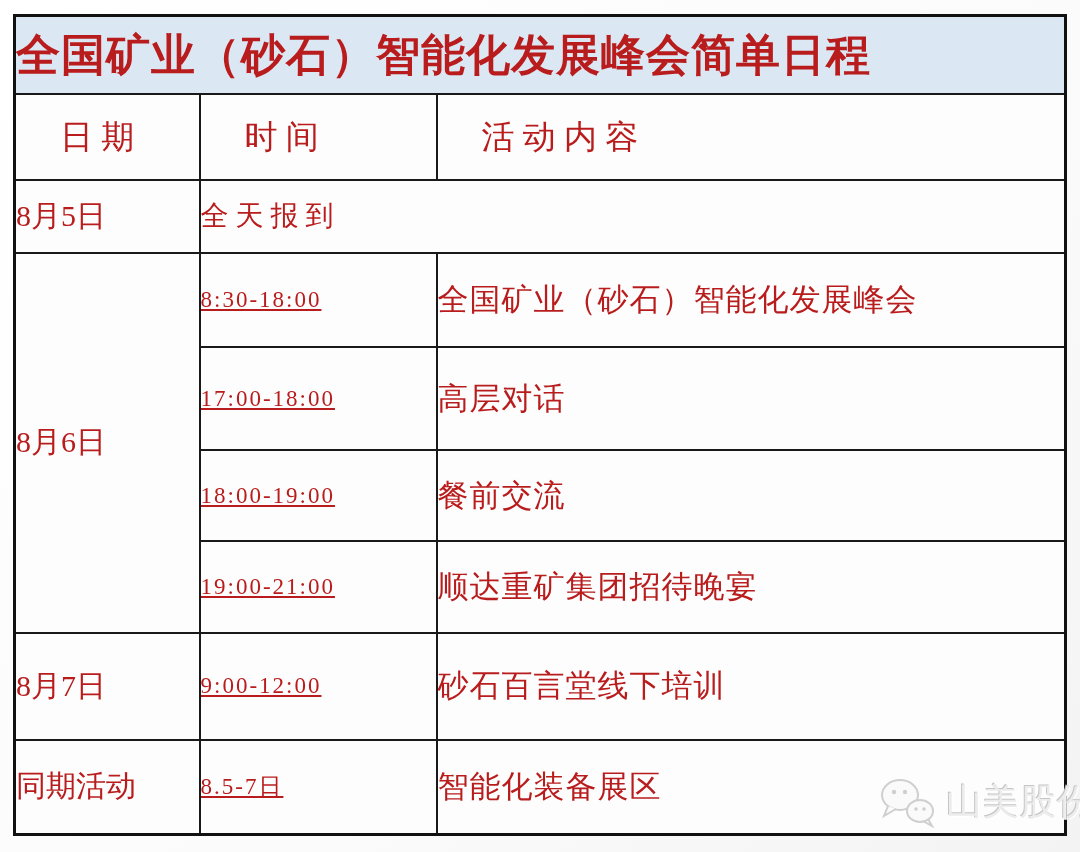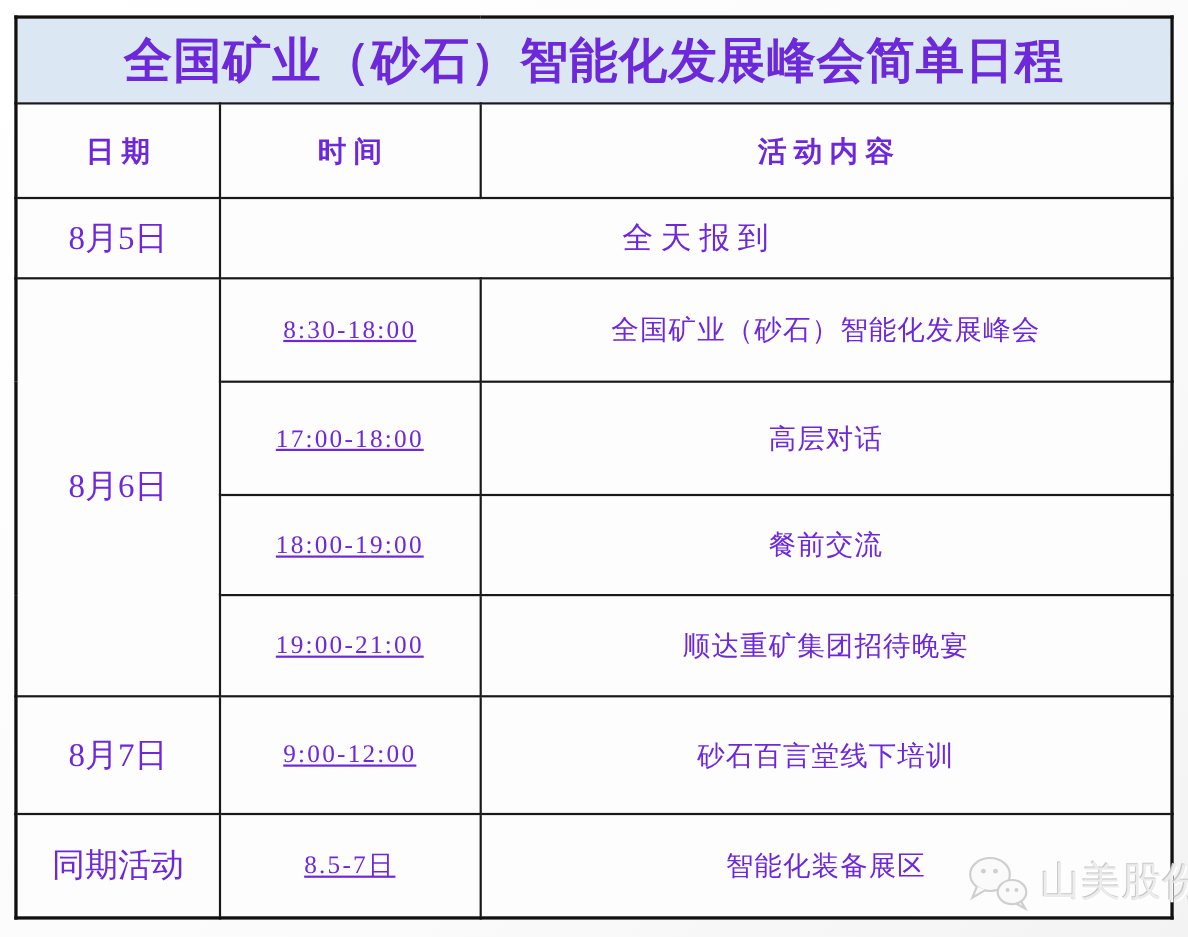--- a/index.html
+++ b/index.html
@@ -25,23 +25,23 @@
     top: 14px;
     width: 1051px;
     height: 822px;
     border-collapse: collapse;
     table-layout: fixed;
     background: #fdfdfd;
   }
 
   table.schedule-table td {
     border: 2px solid #191919;
-    text-align: center;
+    text-align: left;
     vertical-align: middle;
-    color: #6d28d9;
+    color: #b91c1c;
     overflow: hidden;
   }
 
   table.schedule-table {
     border: 3px solid #111111;
   }
 
   col.c1 { width: 185px; }
   col.c2 { width: 237px; }
   col.c3 { width: 629px; }
@@ -58,36 +58,37 @@
 
   td.title-cell {
     background: #dbe7f3;
     font-size: 44px;
     font-weight: 700;
     letter-spacing: 1px;
     color: #0b0b0b;
   }
 
   td.th {
-    font-size: 26px;
-    font-weight: 700;
+    font-size: 33px;
+    font-weight: 400;
+    padding-left: 44px;
   }
 
   td.date-cell {
     font-size: 30px;
   }
 
   td.time-cell {
     font-size: 23px;
     letter-spacing: 2px;
     text-decoration: underline;
   }
 
   td.activity-cell {
-    font-size: 25px;
+    font-size: 31px;
     letter-spacing: 1px;
   }
 
   td.allday-cell {
     font-size: 28px;
   }
 
   .watermark {
     position: absolute;
     left: 876px;

